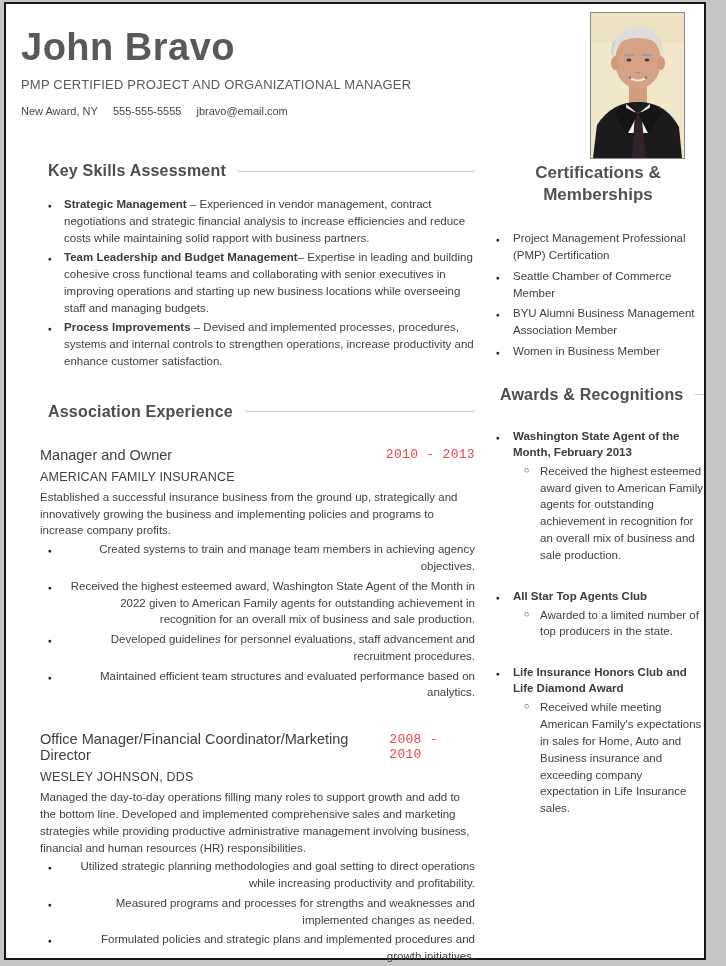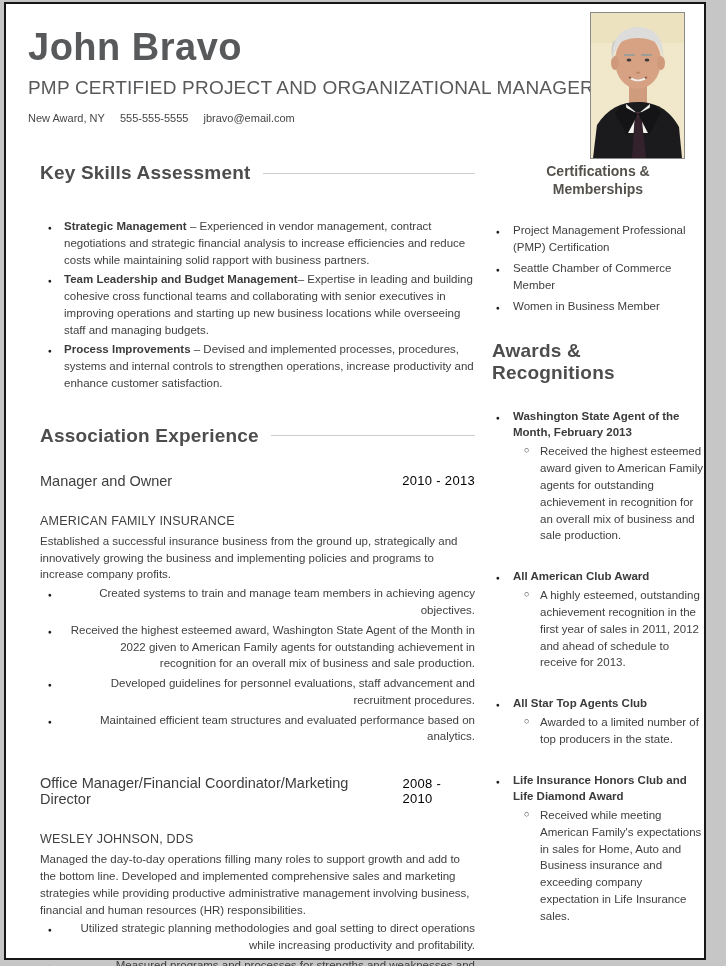--- a/index.html
+++ b/index.html
@@ -12,62 +12,62 @@
     overflow:hidden;
   }
   .page {
     position:absolute; left:4px; top:2px;
     width:702px; height:958px;
     background:#ffffff;
     border:2px solid #161616;
   }
 
   
-  .header { position:relative; padding:24px 0 0 22px; height:158px; }
+  .header { position:relative; padding:24px 0 0 15px; height:158px; }
   .name { font-size:38px; font-weight:bold; color:#58595b; letter-spacing:.5px; line-height:1; }
-  .headline { font-size:19px; color:#58595b; margin-top:11px; letter-spacing:.2px; }
+  .headline { font-size:13px; color:#58595b; margin-top:11px; letter-spacing:.2px; }
   .contact { font-size:11px; color:#464646; margin-top:13px; }
   .contact span { margin-right:12px; }
   .photo {
     position:absolute; left:584px; top:8px;
     width:95px; height:147px;
     border:1px solid #8a8a8a;
     overflow:hidden; background:#f1e7cb;
   }
 
   
   .content { display:flex; padding-left:34px; }
   .col-left  { width:437px; }
   .col-right { width:213px; margin-left:17px; }
 
   
-  .sec-head { display:flex; align-items:center; color:#4d4d4d; font-size:19px; font-weight:bold; letter-spacing:.2px; }
+  .sec-head { display:flex; align-items:center; color:#4d4d4d; font-size:16px; font-weight:bold; letter-spacing:.2px;margin-left:8px; }
   .sec-head .rule { flex:1; height:1px; background:#cccccc; margin-left:12px; }
-  .side-center-head { text-align:center; font-size:14px; font-weight:bold; color:#55524d; line-height:1.3; padding:0 18px; }
+  .side-center-head { text-align:center; font-size:17px; font-weight:bold; color:#55524d; line-height:1.3; padding:0 18px; }
 
   
   .txt { font-size:11.5px; line-height:1.46; color:#3f3f3f; }
   ul.bl { list-style:none; }
   ul.bl > li { position:relative; padding-left:24px; margin-bottom:3px; }
   ul.bl > li::before { content:"●"; position:absolute; left:8px; top:5px; font-size:6.5px; color:#1d1d1d; }
   ul.bl.side > li { padding-left:21px; margin-bottom:4px; }
   ul.bl.side > li::before { left:4px; }
   .b { font-weight:bold; color:#3b3b3b; }
 
   
-  .skills-list { margin-top:34px; }
+  .skills-list { margin-top:16px; }
 
   
   .exp-sec { margin-top:33px; }
   .job { margin-top:30px; }
   .job.first { margin-top:26px; }
   .job-head { display:flex; justify-content:space-between; align-items:center; }
   .job-title { font-size:14.5px; color:#3e3e3e; }
-  .job-dates { font-size:13px; color:#000000; letter-spacing:.3px; }
-  .job-company { font-size:12.5px; color:#3e3e3e; margin-top:25px; letter-spacing:.2px; }
+  .job-dates { font-size:13px; color:#ef4444; letter-spacing:.3px;font-family:Liberation Mono, monospace; }
+  .job-company { font-size:12.5px; color:#3e3e3e; margin-top:7px; letter-spacing:.2px; }
   .job-summary { margin-top:5px; }
   .job ul.bl { margin-top:2px;text-align:right; }
 
   
   .cert-list { margin-top:24px; }
   .awards-sec { margin-top:26px; }
   .award { position:relative; padding-left:21px; margin-top:24px; }
   .award.first { margin-top:24px; }
   .award::before { content:"●"; position:absolute; left:4px; top:5px; font-size:6.5px; color:#1d1d1d; }
   .award-title { font-weight:bold; font-size:11.5px; line-height:1.4; color:#3b3b3b; }
@@ -189,38 +189,35 @@
     <div class="col-right">
 
       <div class="side-center-head">
         <div>Certifications &amp;</div>
         <div>Memberships</div>
       </div>
 
       <ul class="bl side txt cert-list">
         <li>Project Management Professional (PMP) Certification</li>
         <li>Seattle Chamber of Commerce Member</li>
+        <li>BYU Alumni Business Management Association Member</li>
         <li>Women in Business Member</li>
       </ul>
 
       <div class="awards-sec">
         <div class="sec-head">
           <span>Awards &amp; Recognitions</span>
           <span class="rule"></span>
         </div>
 
         <div class="award first txt">
           <div class="award-title">Washington State Agent of the Month, February 2013</div>
           <div class="award-detail">Received the highest esteemed award given to American Family agents for outstanding achievement in recognition for an overall mix of business and sale production.</div>
         </div>
         <div class="award txt">
-          <div class="award-title">All American Club Award</div>
-          <div class="award-detail">A highly esteemed, outstanding achievement recognition in the first year of sales in 2011, 2012 and ahead of schedule to receive for 2013.</div>
-        </div>
-        <div class="award txt">
           <div class="award-title">All Star Top Agents Club</div>
           <div class="award-detail">Awarded to a limited number of top producers in the state.</div>
         </div>
         <div class="award txt">
           <div class="award-title">Life Insurance Honors Club and Life Diamond Award</div>
           <div class="award-detail">Received while meeting American Family's expectations in sales for Home, Auto and Business insurance and exceeding company expectation in Life Insurance sales.</div>
         </div>
       </div>
 
     </div>

